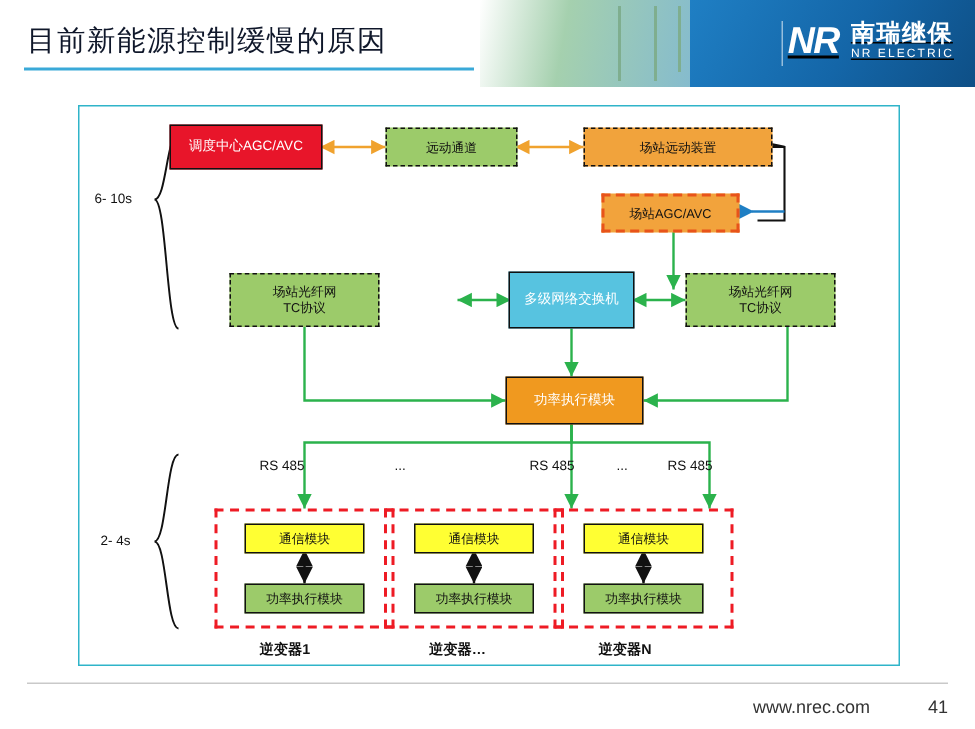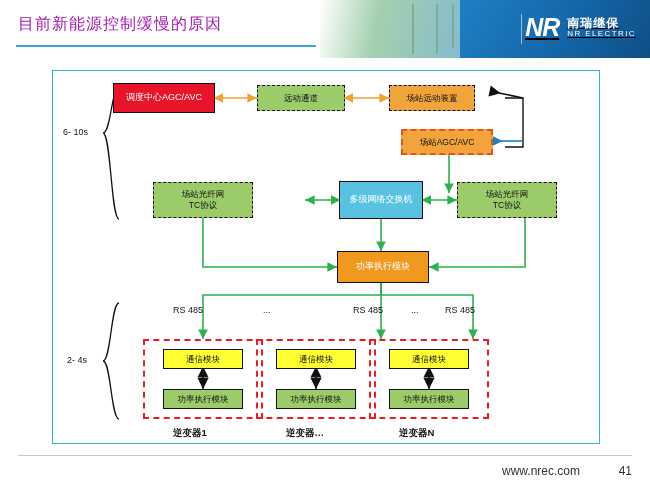--- a/index.html
+++ b/index.html
@@ -1,28 +1,28 @@
 <!DOCTYPE html>
 <html><head>
 <meta charset="utf-8">
 <style>
   html,body{margin:0;padding:0;}
   body{width:650px;height:486px;background:#ffffff;font-family:"Liberation Sans","DejaVu Sans",sans-serif;overflow:hidden;position:relative;}
 
   
   .header{position:absolute;left:0;top:0;width:650px;height:58px;background:#ffffff;overflow:hidden;}
-  .hdr-title{position:absolute;left:18px;top:14px;font-size:16px;color:#a21caf;letter-spacing:1px;white-space:nowrap;}
+  .hdr-title{position:absolute;left:18px;top:14px;font-size:19px;color:#0f172a;letter-spacing:1px;white-space:nowrap;}
   .hdr-underline{position:absolute;left:16px;top:45px;width:300px;height:2px;background:#3aa9d8;}
   .hdr-bluebox{position:absolute;right:0;top:0;width:190px;height:58px;background:linear-gradient(120deg,#1f7fc4 0%,#1466a8 55%,#0e4f86 100%);}
   .hdr-gradstrip{position:absolute;right:190px;top:0;width:140px;height:58px;background:linear-gradient(100deg,rgba(255,255,255,1) 0%,rgba(149,200,160,.85) 40%,rgba(120,180,200,.9) 100%);}
   .hdr-tower{position:absolute;top:4px;width:2px;background:#7fae8f;}
   .hdr-logo{position:absolute;right:14px;top:13px;display:flex;align-items:center;gap:8px;text-decoration:underline;}
   .hdr-nr{font-size:25px;font-weight:bold;color:#ffffff;font-style:italic;letter-spacing:-1px;}
   .hdr-logotext{display:flex;flex-direction:column;line-height:1.05;}
-  .hdr-cn{font-size:12px;color:#ffffff;font-weight:bold;letter-spacing:1px;}
+  .hdr-cn{font-size:16px;color:#ffffff;font-weight:bold;letter-spacing:1px;}
   .hdr-en{font-size:8px;color:#ffffff;letter-spacing:1.4px;}
   .hdr-divider{position:absolute;right:128px;top:14px;width:1px;height:30px;background:rgba(255,255,255,.55);}
 
   
   .footer{position:absolute;left:0;bottom:0;width:650px;height:32px;}
   .footer-line{position:absolute;left:18px;bottom:30px;width:614px;height:1px;background:#c9c9c9;}
   .footer-url{position:absolute;right:70px;bottom:8px;font-size:12px;color:#333;}
   .footer-page{position:absolute;right:18px;bottom:8px;font-size:12px;color:#333;}
 
   
@@ -119,21 +119,21 @@
     <line x1="150" y1="297" x2="150" y2="318" stroke="#111" stroke-width="1.6" marker-end="url(#arwK)" marker-start="url(#arwKs)"></line>
     <line x1="263" y1="297" x2="263" y2="318" stroke="#111" stroke-width="1.6" marker-end="url(#arwK)" marker-start="url(#arwKs)"></line>
     <line x1="376" y1="297" x2="376" y2="318" stroke="#111" stroke-width="1.6" marker-end="url(#arwK)" marker-start="url(#arwKs)"></line>
 
     <path d="M66,18 C58,18 58,62 50,62 C58,62 58,148 66,148" fill="none" stroke="#111" stroke-width="1.3"></path>
     <path d="M66,232 C58,232 58,290 50,290 C58,290 58,348 66,348" fill="none" stroke="#111" stroke-width="1.3"></path>
   </svg>
 
   <div class="node n-red" style="left:60px;top:12px;width:102px;height:30px;">调度中心AGC/AVC</div>
   <div class="node n-green" style="left:204px;top:14px;width:88px;height:26px;">远动通道</div>
-  <div class="node n-orange" style="left:336px;top:14px;width:86px;height:26px;">场站远动装置</div>
+  <div class="node n-orange" style="left:336px;top:14px;width:126px;height:26px;">场站远动装置</div>
 
   <div class="node n-orange2" style="left:348px;top:58px;width:92px;height:26px;">场站AGC/AVC</div>
 
   <div class="node n-green" style="left:100px;top:111px;width:100px;height:36px;white-space:pre-line;">场站光纤网
 TC协议</div>
   <div class="node n-cyan" style="left:286px;top:110px;width:84px;height:38px;">多级网络交换机</div>
   <div class="node n-green" style="left:404px;top:111px;width:100px;height:36px;white-space:pre-line;">场站光纤网
 TC协议</div>
 
   <div class="node n-orange-solid" style="left:284px;top:180px;width:92px;height:32px;">功率执行模块</div>

